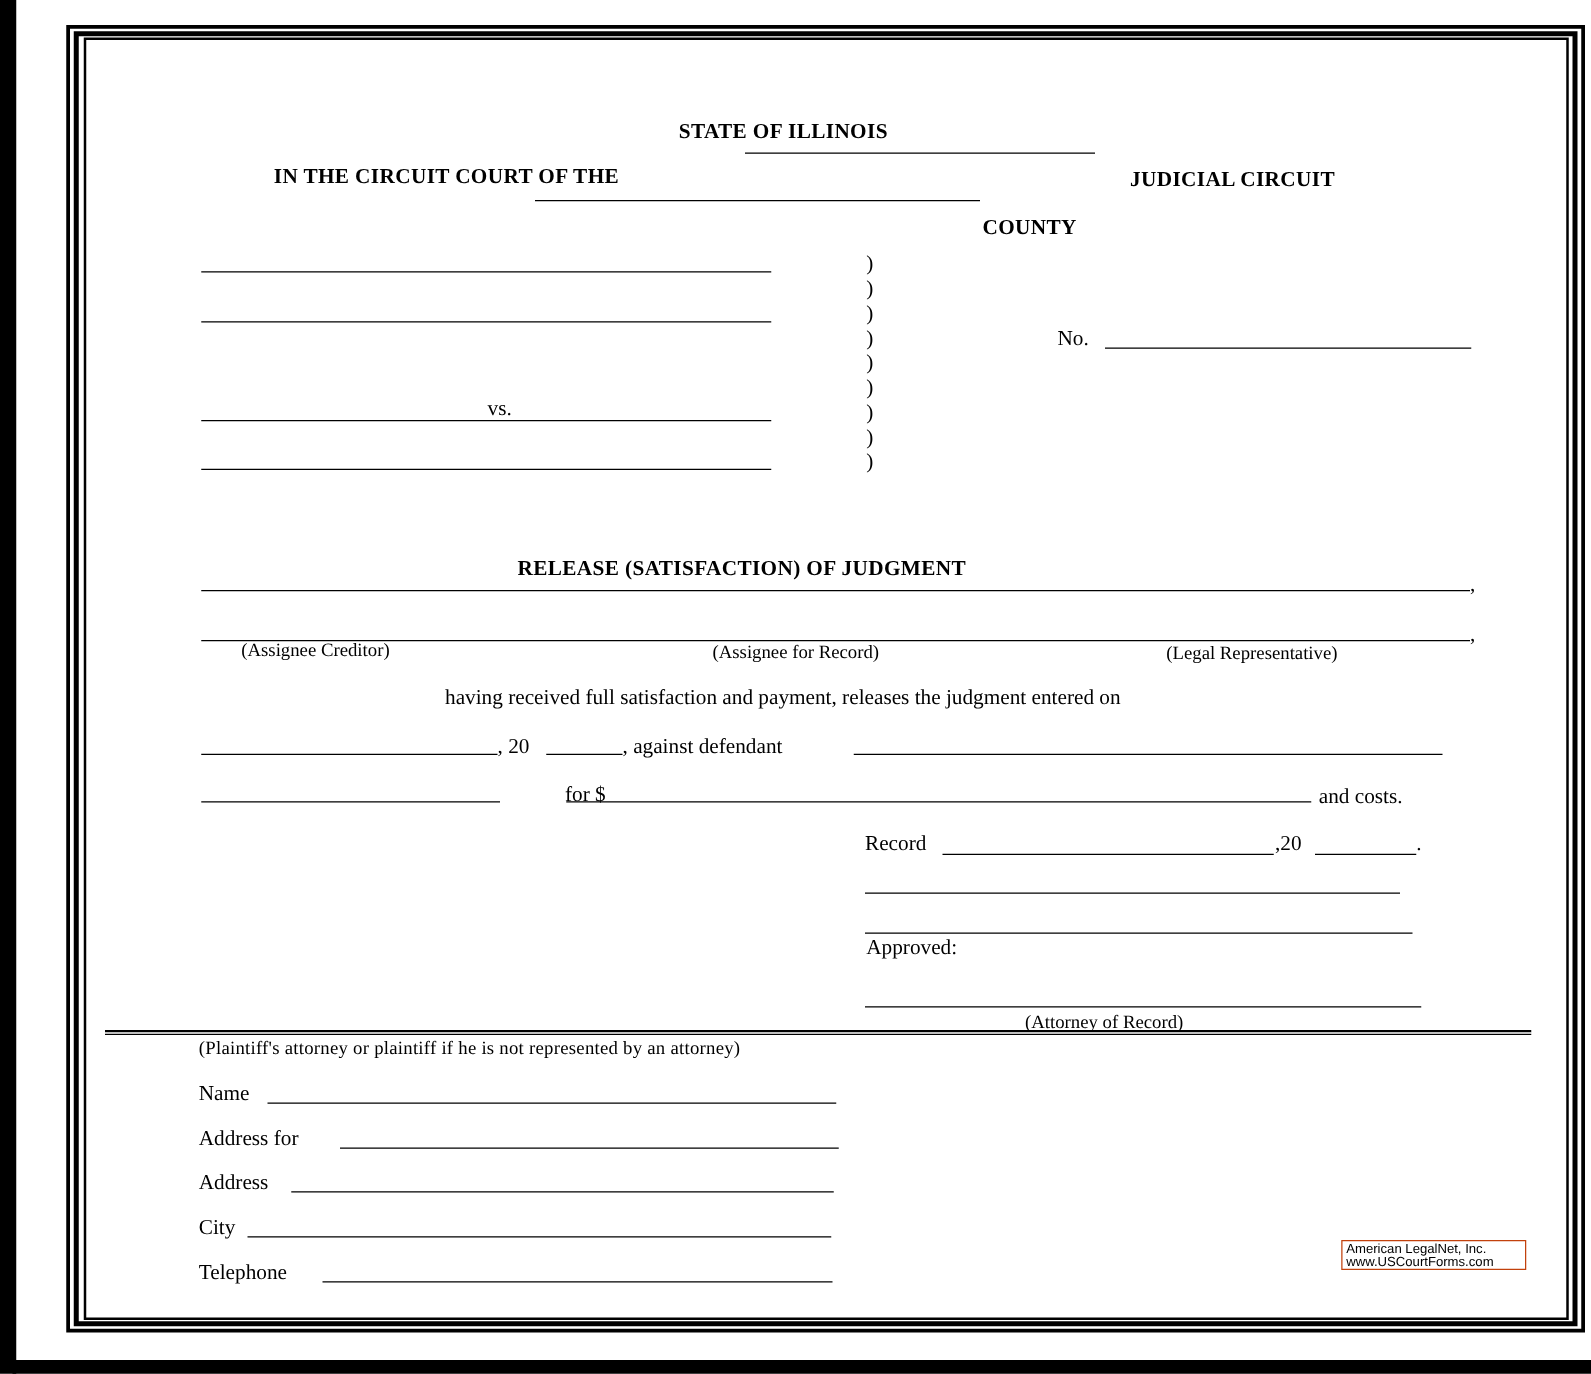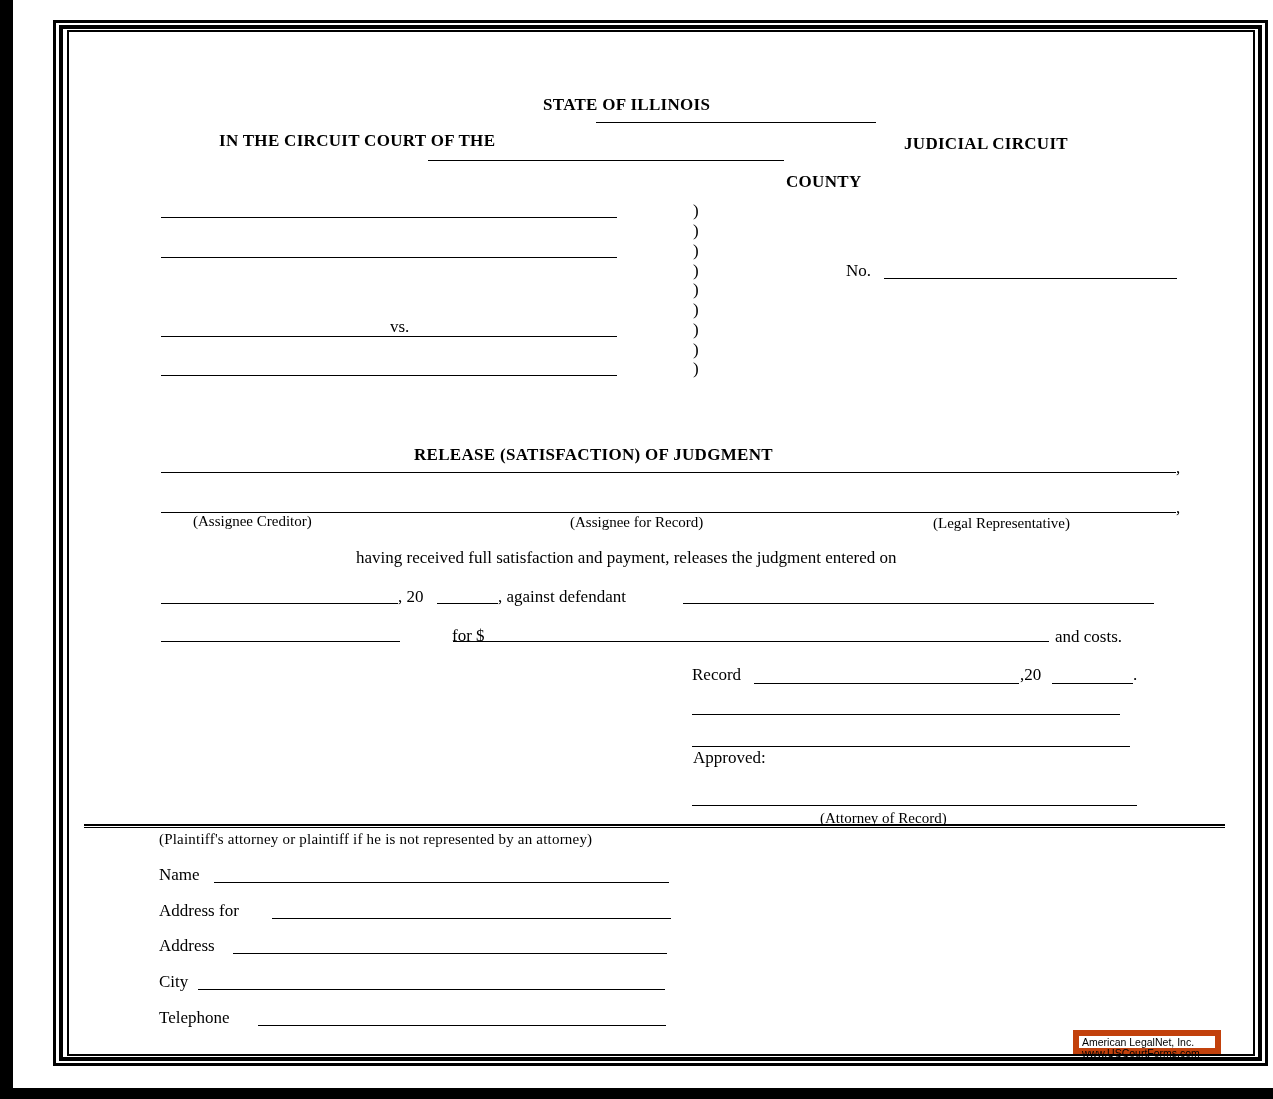--- a/index.html
+++ b/index.html
@@ -17,22 +17,22 @@
   .hdr { font-size: 17px; font-weight: bold; letter-spacing: 0.3px; margin-top: 28px; }
   .txt { font-size: 17px; }
   .sm { font-size: 15px; }
   .line { position: absolute; height: 0; border-top: 1.5px solid #000; }
   .paren { position: absolute; font-size: 17px; }
   .divider { position: absolute; left: 84px; width: 1141px; }
   .divider .a { height: 2px; background: #000; }
   .divider .b { height: 1px; background: #fff; }
   .divider .c { height: 1px; background: #000; }
   .stamp {
-    position: absolute; left: 1073px; top: 1030px; width: 148px; height: 24px;
-    border: 6px solid #c2410c; font-family: "Liberation Sans", "DejaVu Sans", sans-serif;
+    position: absolute; left: 1073px; top: 992px; width: 148px; height: 24px;
+    border: 1px solid #c2410c; font-family: "Liberation Sans", "DejaVu Sans", sans-serif;
     font-size: 10.5px; line-height: 10.5px; padding: 1px 3px; box-sizing: border-box;
   }
 </style>
 </head>
 <body>
 
 <div class="left-bar"></div>
 <div class="bottom-bar"></div>
 <div class="frame1"></div>
 <div class="frame2"></div>

